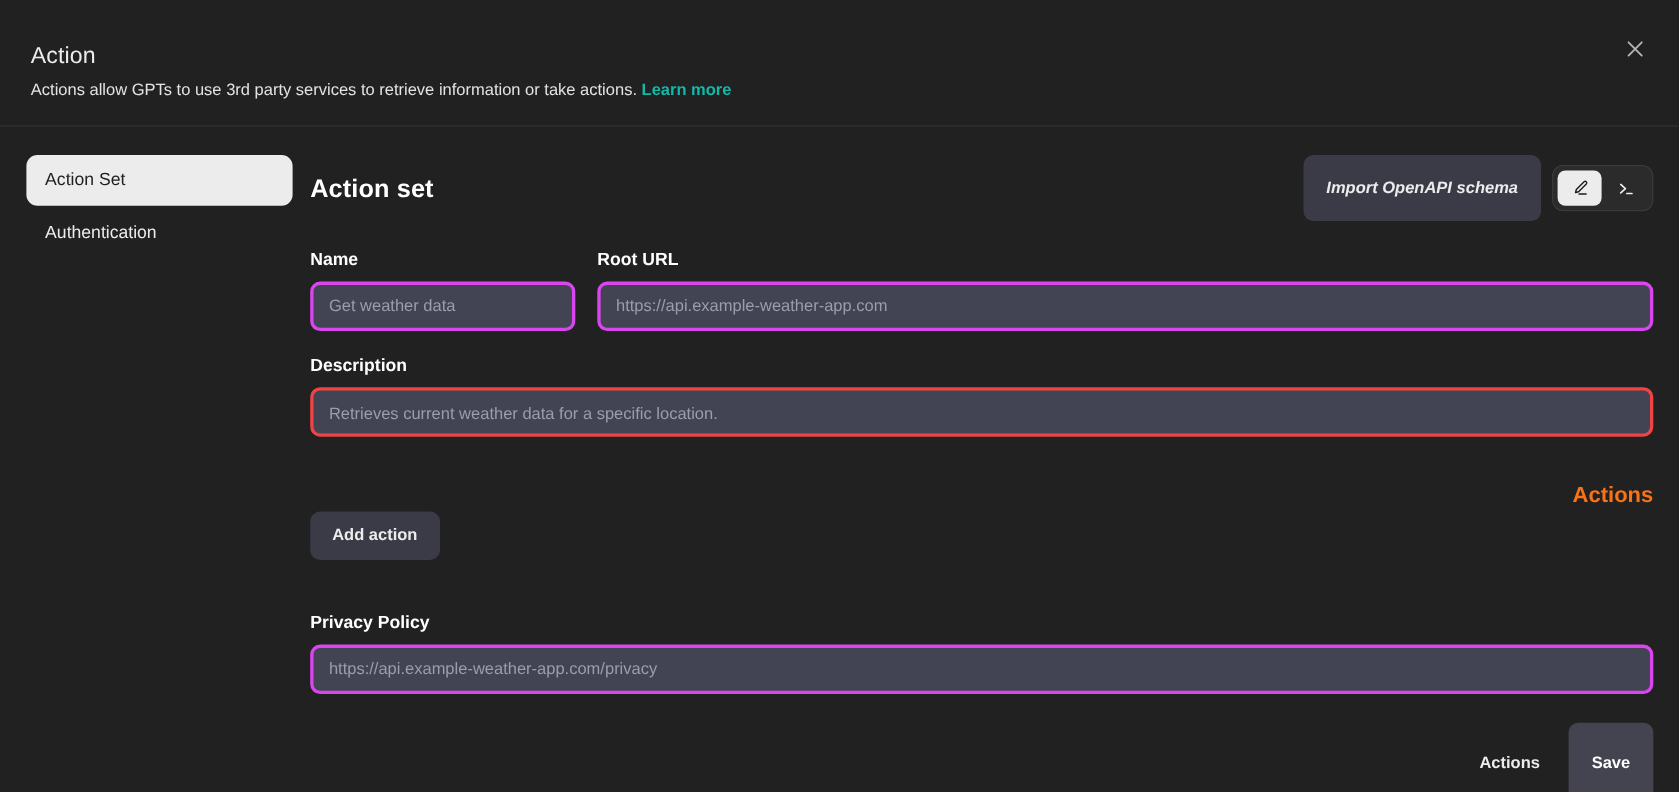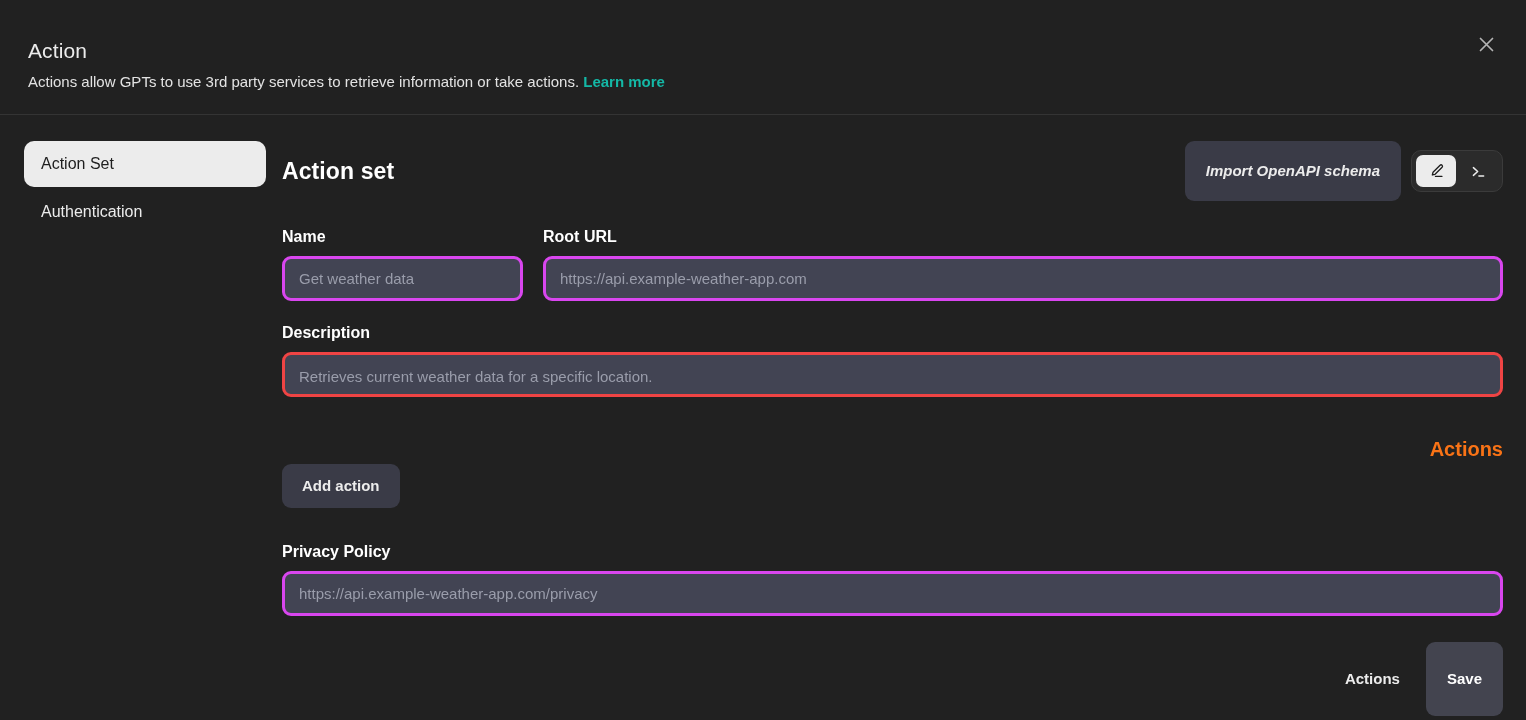--- a/index.html
+++ b/index.html
@@ -250,21 +250,21 @@
     border: none;
     border-radius: 9px;
     font-size: 15px;
     font-weight: 700;
     font-family: inherit;
     padding: 13px 20px;
     cursor: pointer;
     line-height: 18px;
   }
 
-  .privacy-block { margin-top: 34px; }
+  .privacy-block { margin-top: 48px; }
 
   
   .footer {
     display: flex;
     align-items: center;
     justify-content: flex-end;
     gap: 10px;
     margin-top: 26px;
     padding-right: 0;
   }

